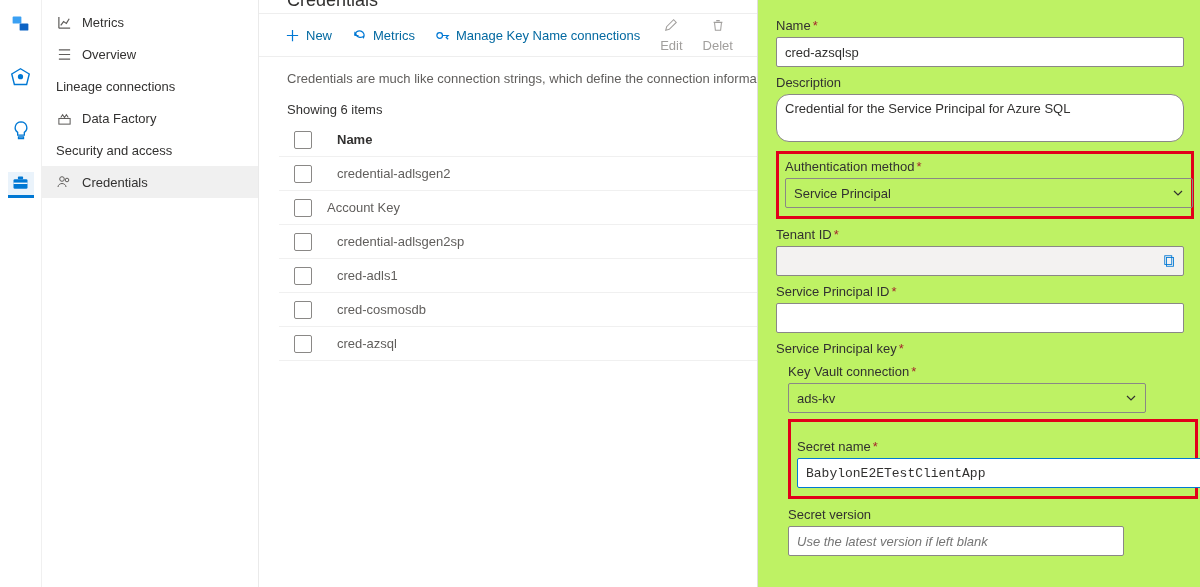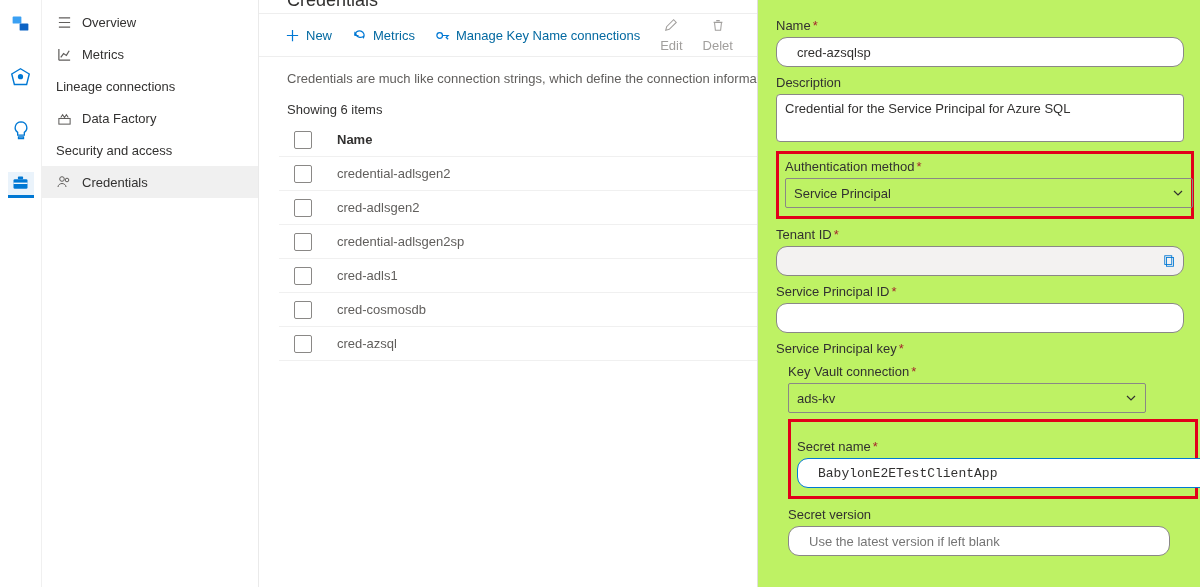--- a/index.html
+++ b/index.html
@@ -111,27 +111,27 @@
       border-left:1px solid #e1dfdd;
       padding: 10px 6px 20px 18px;
       overflow-y:auto;
     }
     .fld-label { font-size:13px; color:#323130; margin-top:8px; margin-bottom:4px; }
     .req { color:#a4262c; margin-left:2px; }
     .input {
       width: 408px;
       height: 30px;
       border:1px solid #8a8886;
-      border-radius:11px;
-      padding: 0 20px;
+      border-radius:2px;
+      padding: 0 8px;
       font-size:13px;
       color:#323130;
       background:#fff;
     }
-    .textarea { width:408px; height:48px; border:1px solid #8a8886; border-radius:4px; padding:6px 8px; resize:none; font-family:inherit; font-size:13px; color:#323130; }
+    .textarea { width:408px; height:48px; border:1px solid #8a8886; border-radius:13px; padding:6px 8px; resize:none; font-family:inherit; font-size:13px; color:#323130; }
     .select { width:408px; height:30px; border:1px solid #8a8886; border-radius:2px; padding:0 8px; display:flex; align-items:center; justify-content:space-between; cursor:pointer; }
     .disabled-input { background:#f3f2f1; color:#a19f9d; display:flex; align-items:center; justify-content:flex-end; padding-right:6px; }
     .box-highlight { border:3px solid #e1001a; padding:5px 6px 8px; margin-top:6px; }
     .subsection { margin-left: 12px; }
     .chev { width:12px;height:12px; }
     .copy-ico { color:#0078d4; }
   </style>
 </head>
 <body>
 
@@ -159,32 +159,32 @@
         <rect x="9" y="4" width="6" height="3" rx="1" fill="#0078d4"></rect>
         <rect x="4" y="11" width="16" height="1.5" fill="#fff"></rect>
       </svg>
   </div>
 </div>
 
 <div class="sidebar">
   <div class="nav-item">
     <span class="nav-ico">
         <svg width="15" height="15" viewBox="0 0 16 16">
-          <path d="M2 3h12M2 8h12M2 13h12" stroke="#605e5c" stroke-width="1.3"></path>
+          <path d="M2 14V2M2 14h12M4 11l3-4 3 2 3-5" stroke="#605e5c" fill="none" stroke-width="1.3"></path>
         </svg>
       </span>
-    <span class="nav-label">Overview</span>
+    <span class="nav-label">Metrics</span>
   </div>
   <div class="nav-item">
     <span class="nav-ico">
         <svg width="15" height="15" viewBox="0 0 16 16">
-          <path d="M2 14V2M2 14h12M4 11l3-4 3 2 3-5" stroke="#605e5c" fill="none" stroke-width="1.3"></path>
+          <path d="M2 3h12M2 8h12M2 13h12" stroke="#605e5c" stroke-width="1.3"></path>
         </svg>
       </span>
-    <span class="nav-label">Metrics</span>
+    <span class="nav-label">Overview</span>
   </div>
   <div class="nav-section">Lineage connections</div>
   <div class="nav-item">
     <span class="nav-ico">
         <svg width="15" height="15" viewBox="0 0 16 16">
           <rect x="2" y="8" width="12" height="6" fill="none" stroke="#605e5c" stroke-width="1.1"></rect>
           <path d="M4 7l2-3 2 3 2-3 2 3" stroke="#605e5c" fill="none" stroke-width="1.1"></path>
         </svg>
       </span>
     <span class="nav-label">Data Factory</span>
@@ -252,21 +252,20 @@
       <div class="cell-check">
           <div class="ck"></div>
         </div>
       <div class="cell-name">credential-adlsgen2</div>
       <div class="cell-type">Account Key</div>
     </div>
     <div class="trow">
       <div class="cell-check">
           <div class="ck"></div>
         </div>
-      <div class="cell-name">cred-adlsgen2</div>
       <div class="cell-type">Account Key</div>
     </div>
     <div class="trow">
       <div class="cell-check">
           <div class="ck"></div>
         </div>
       <div class="cell-name">credential-adlsgen2sp</div>
       <div class="cell-type">Service Principal</div>
     </div>
     <div class="trow">
@@ -330,16 +329,16 @@
             <path d="M2 4l4 4 4-4" fill="none" stroke="#323130" stroke-width="1.2"></path>
           </svg>
       </div>
 
       <div class="box-highlight" style="width:410px">
         <div class="fld-label" style="margin-top:12px"><span>Secret name</span><span class="req">*</span></div>
         <input class="input" style="width: 458px; border: 1.5px solid rgb(0, 120, 212); font-family: Liberation Mono, monospace;" value="BabylonE2ETestClientApp">
       </div>
 
       <div class="fld-label">Secret version</div>
-      <input class="input" style="width: 382px;" placeholder="Use the latest version if left blank">
+      <input class="input" style="width: 336px; font-style: italic;" placeholder="Use the latest version if left blank">
     </div>
   </div>
 </div>
 
 </body></html>

